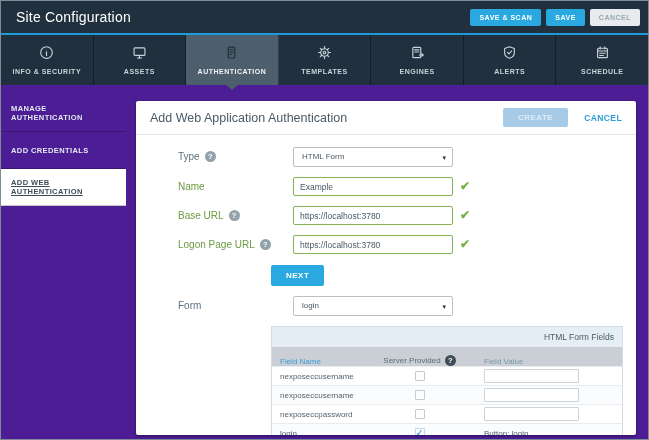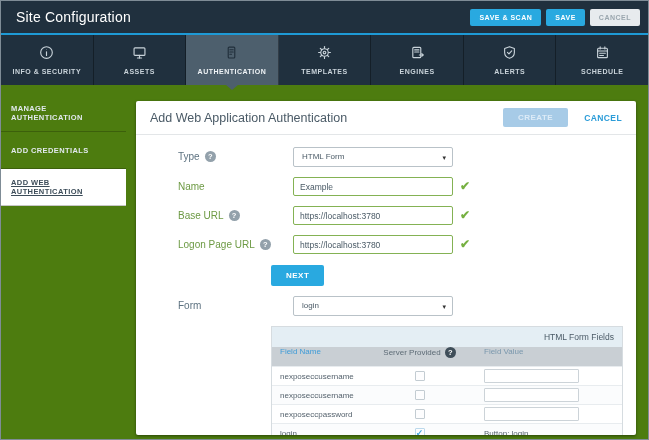--- a/index.html
+++ b/index.html
@@ -22,21 +22,21 @@
   .tab-bar { position:absolute; top:32px; left:0; right:0; height:52px; border-top:2px solid #1e9ad6; display:flex; background:#20303e; }
   .tab { flex:1; display:flex; flex-direction:column; align-items:center; justify-content:center; gap:4px; border-right:1px solid rgba(0,0,0,.35); position:relative; cursor:pointer; color:#c9d3da; }
   .tab:last-child { border-right:none; }
   .tab .lbl { font-size:7px; letter-spacing:.5px; font-weight:bold; }
   .tab svg { width:15px; height:15px; stroke:currentColor; fill:none; stroke-width:1.2; stroke-linecap:round; stroke-linejoin:round; }
   .tab.active { background:#4d5f6d; color:#212f3b; }
   .tab.active .lbl { color:#f0f4f7; }
   .tab.active .caret { position:absolute; bottom:-5px; left:50%; margin-left:-6px; width:0; height:0;
     border-left:6px solid transparent; border-right:6px solid transparent; border-top:5px solid #4d5f6d; z-index:6; }
   
-  .content { position:absolute; top:84px; left:0; right:0; bottom:0; background:#4d7c0f; }
+  .content { position:absolute; top:84px; left:0; right:0; bottom:0; background:#4c1d95; }
   .sidebar { position:absolute; top:10px; left:0; width:125px; }
   .side-item { height:37px; display:flex; align-items:center; padding:0 10px; font-size:7.5px; font-weight:bold;
     letter-spacing:.4px; color:#e2e9ee; border-bottom:1px solid rgba(0,0,0,.22); cursor:pointer; }
   .side-item.active { background:#fff; color:#3c4c59;text-decoration:underline; }
   
   .card { position:absolute; left:135px; right:12px; top:16px; bottom:4px; background:#fff; border-radius:2px;
     box-shadow:0 1px 3px rgba(0,0,0,.45); overflow:hidden; }
   .card-header { height:34px; display:flex; align-items:center; padding:0 14px; border-bottom:1px solid #e3e6e8; }
   .card-title { font-size:12.5px; color:#4a5a66; }
   .create-btn { margin-left:auto; background:#a7cbe7; color:#ddebf7; font-size:8px; font-weight:bold; padding:5px 15px;
@@ -58,21 +58,21 @@
   .tinput { width:160px; height:19px; border:1px solid #b9c2c8; border-radius:2px; font-size:8.5px; color:#4a5a66;
     padding:0 6px; font-family:"Liberation Sans", sans-serif; }
   .tinput.valid { border-color:#84b254; }
   .check { color:#76b041; font-size:12px; font-weight:bold; margin-left:7px; padding-top:3px; line-height:1; }
   .next-row { margin:2px 0 10px 115px; }
   .blue-btn { background:#29a9e0; color:#fff; border:none; font-size:8px; font-weight:bold; padding:6px 15px;
     border-radius:2px; letter-spacing:.5px; cursor:pointer; }
   
   .ftable { margin-left:115px; width:352px; border:1px solid #d6dce0; margin-bottom:12px; }
   .t-title { background:#e4eef4; font-size:8.5px; color:#4a5a66; padding:5px 8px;text-align:right; }
-  .t-head { background:#c9cfd4; display:flex; height:19px; align-items:flex-start; font-size:8px; }
+  .t-head { background:#c9cfd4; display:flex; height:19px; align-items:flex-end; font-size:8px; }
   .col1 { width:105px; padding-left:8px; }
   .col2 { width:85px; display:flex; align-items:center; justify-content:center; gap:4px; }
   .col3 { flex:1; padding-left:22px; }
   .t-head .col1 { color:#3f9cd8; }
   .t-head .col2 { color:#5d6b76; }
   .t-head .col3 { color:#7b98ad; }
   .t-row { display:flex; align-items:center; height:19px; border-top:1px solid #e8ecef; font-size:8px; color:#55626d; background:#fff; }
   .t-row:nth-child(even) { background:#fbfcfd; }
   .checkbox { width:10px; height:10px; border:1px solid #c3ccd2; border-radius:1px; background:#fdfdfe; display:inline-flex;
     align-items:center; justify-content:center; cursor:pointer; }

